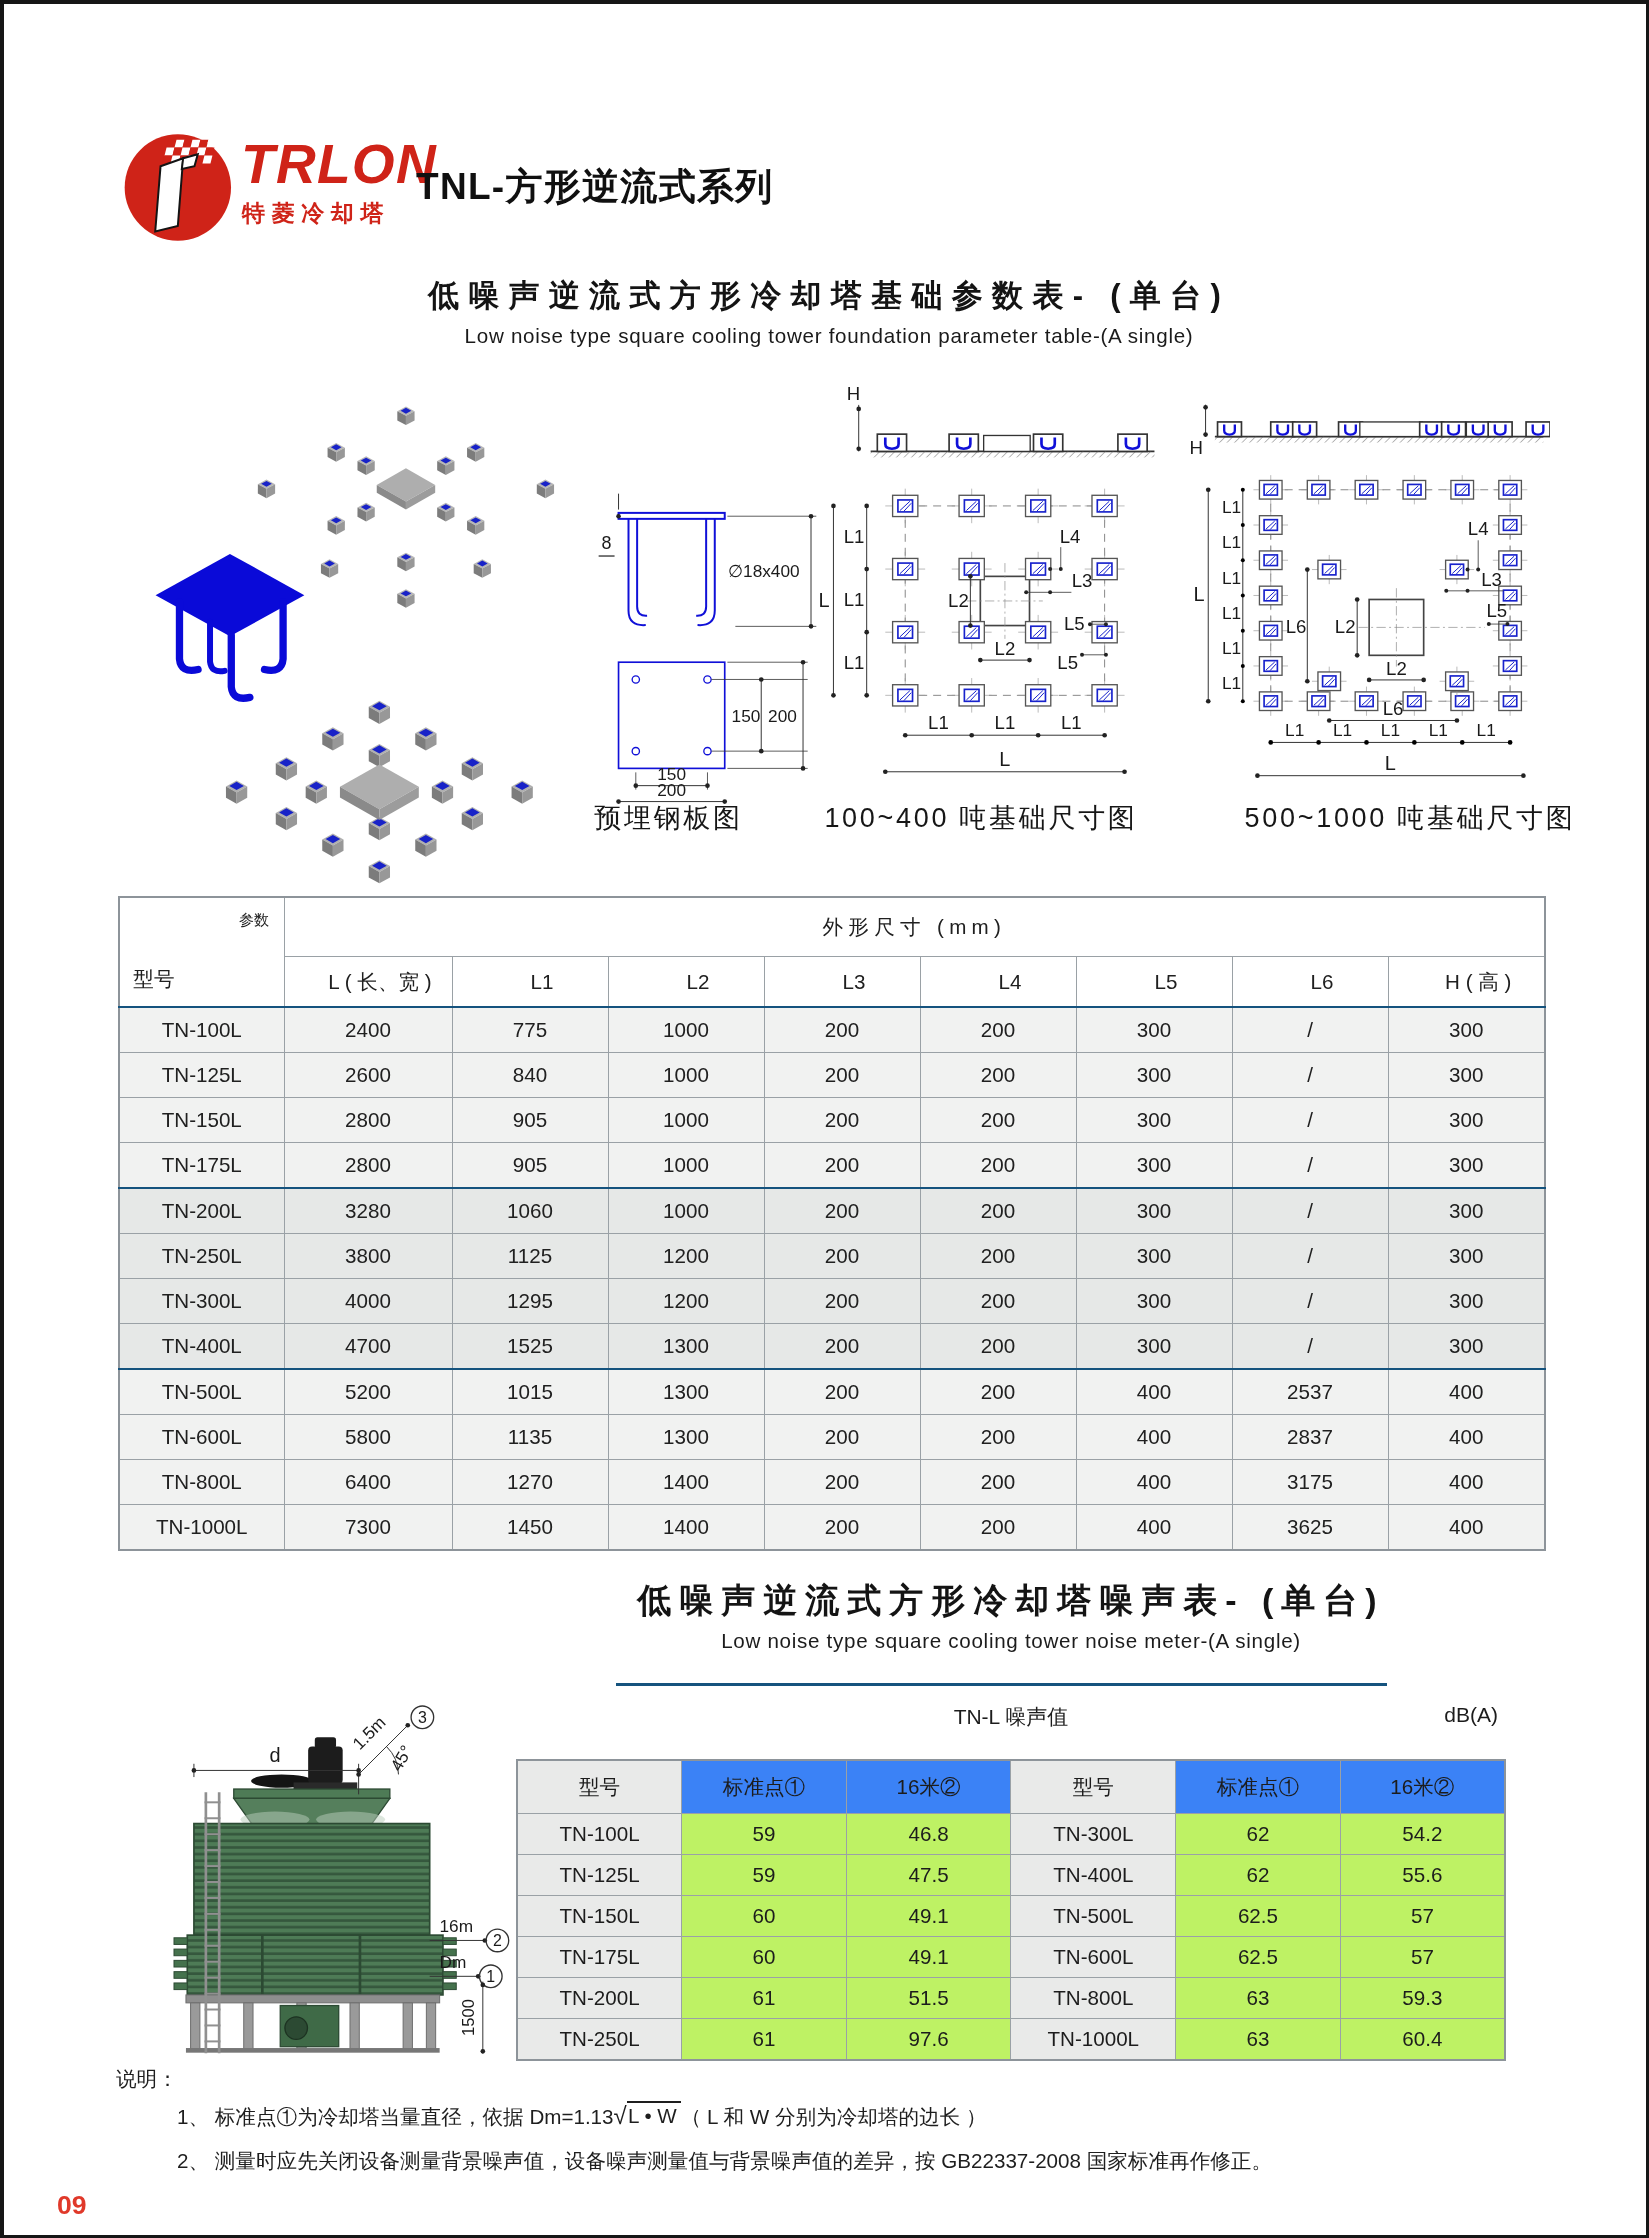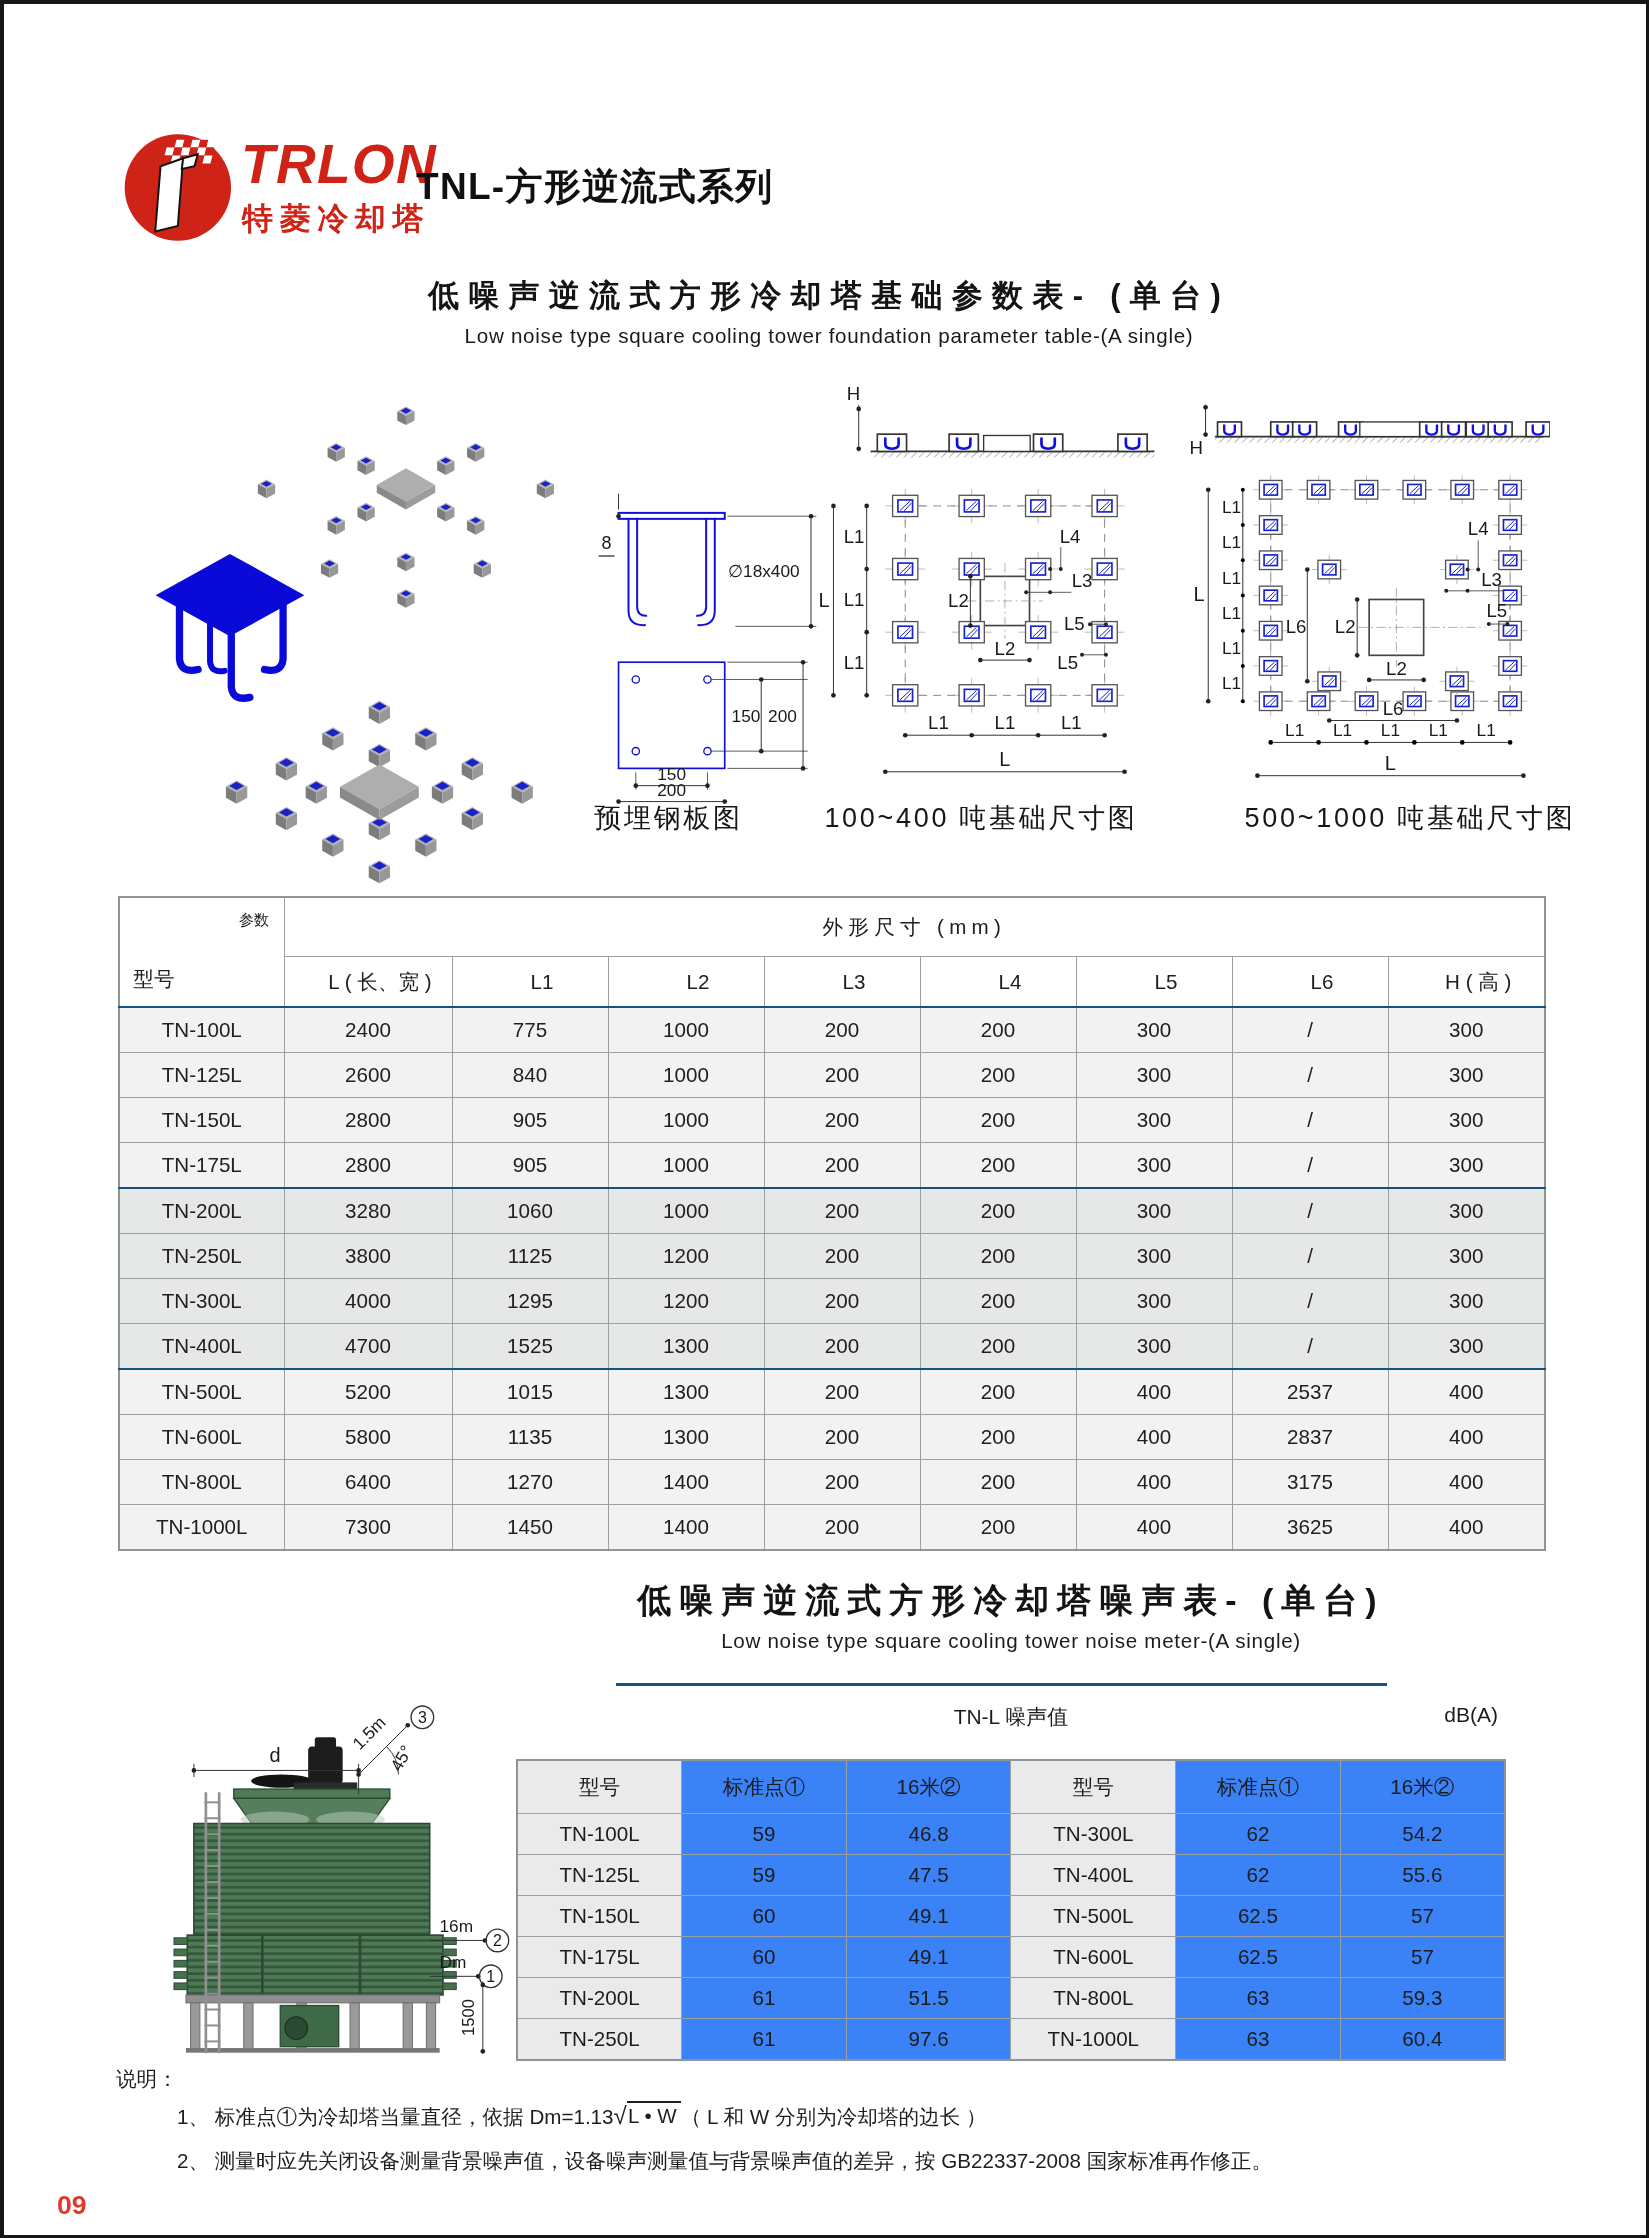--- a/index.html
+++ b/index.html
@@ -4,21 +4,21 @@
 <style>
   html,body{margin:0;padding:0;background:#d8d8d8;}
   .page{
     position:relative; width:1650px; height:2239px; background:#ffffff;
     border:4px solid #161616; box-sizing:border-box; overflow:hidden;
     font-family:"Liberation Sans", sans-serif; color:#1c1c1c;
   }
   .abs{position:absolute;}
   
   .brand-en{left:237px; top:128px; font-size:55px; font-weight:bold; font-style:italic; color:#cf2318; letter-spacing:1.3px;}
-  .brand-cn{left:238px; top:194px; font-size:31px; font-weight:bold; color:#cf2318; letter-spacing:6.6px;}
+  .brand-cn{left:238px; top:194px; font-size:23px; font-weight:bold; color:#cf2318; letter-spacing:6.6px;}
   .series-title{left:412px; top:158px; font-size:37px; font-weight:bold; color:#101010; letter-spacing:1.3px;}
   
   .sec-title-cn{left:0; width:1650px; text-align:center; font-size:31px; font-weight:bold; letter-spacing:9.3px; color:#141414;}
   .sec-title-en{left:0; width:1650px; text-align:center; font-size:20.6px; color:#1a1a1a; letter-spacing:0.7px;}
   .cap{top:796px; text-align:center; font-size:27px; color:#161616; letter-spacing:2.7px;}
   
   .ftable-wrap{left:114px; top:892px;}
   table.ftable{border-collapse:collapse; width:1422px; table-layout:fixed; background:#fff;}
   table.ftable th, table.ftable td{border:1.3px solid #9aa1a6; text-align:center; font-weight:normal; font-size:20.6px; color:#202020; padding:0;}
   table.ftable{border:2px solid #8d949a;}
@@ -39,21 +39,21 @@
   .noise-title-cn{position:absolute; top:0; width:100%; text-align:center; font-size:34px; font-weight:bold; letter-spacing:8px; color:#141414;}
   .noise-title-en{position:absolute; top:51px; width:100%; text-align:center; font-size:20.6px; letter-spacing:0.7px;}
   .blue-rule{position:absolute; top:105px; left:100px; width:771px; border-top:3.3px solid #15537e;}
   .noise-meta{position:absolute; top:118px; width:100%; height:39px; font-size:21px;}
   .noise-meta .mc{position:absolute; width:100%; text-align:center; top:6.6px;}
   .noise-meta .mr{position:absolute; right:8px; top:6.6px;}
   .ntable-wrap{position:absolute; top:181px; left:0;}
   table.ntable{border-collapse:collapse; width:990px; table-layout:fixed; border:2px solid #8d949a;}
   table.ntable th, table.ntable td{border:1.3px solid #9aa1a6; text-align:center; font-weight:normal; font-size:20.6px; padding:0;}
   .ntable thead th{height:52px; background:#3b82f6;}
-  .ntable tbody td{height:40px; background:#3b82f6;}
+  .ntable tbody td{height:40px; background:#bef264;}
   .ntable .model{background:#e9eae9 !important;}
   
   .notes{left:112px; top:2061px; width:1449px; font-size:20.6px; color:#1e1e1e;}
   .notes .n-head{margin:0 0 6.6px 0;}
   .notes .n-line{margin:0 0 12px 61px; line-height:32px;}
   .rad-sign{font-size:24px;}
   .radicand{border-top:2px solid #1e1e1e; padding:1.3px 4px 0 1.3px;}
   .page-num{left:53px; top:2186px; font-size:26.6px; font-weight:bold; color:#e0392a;}
   svg text{font-family:"Liberation Sans", sans-serif;}
 </style>

